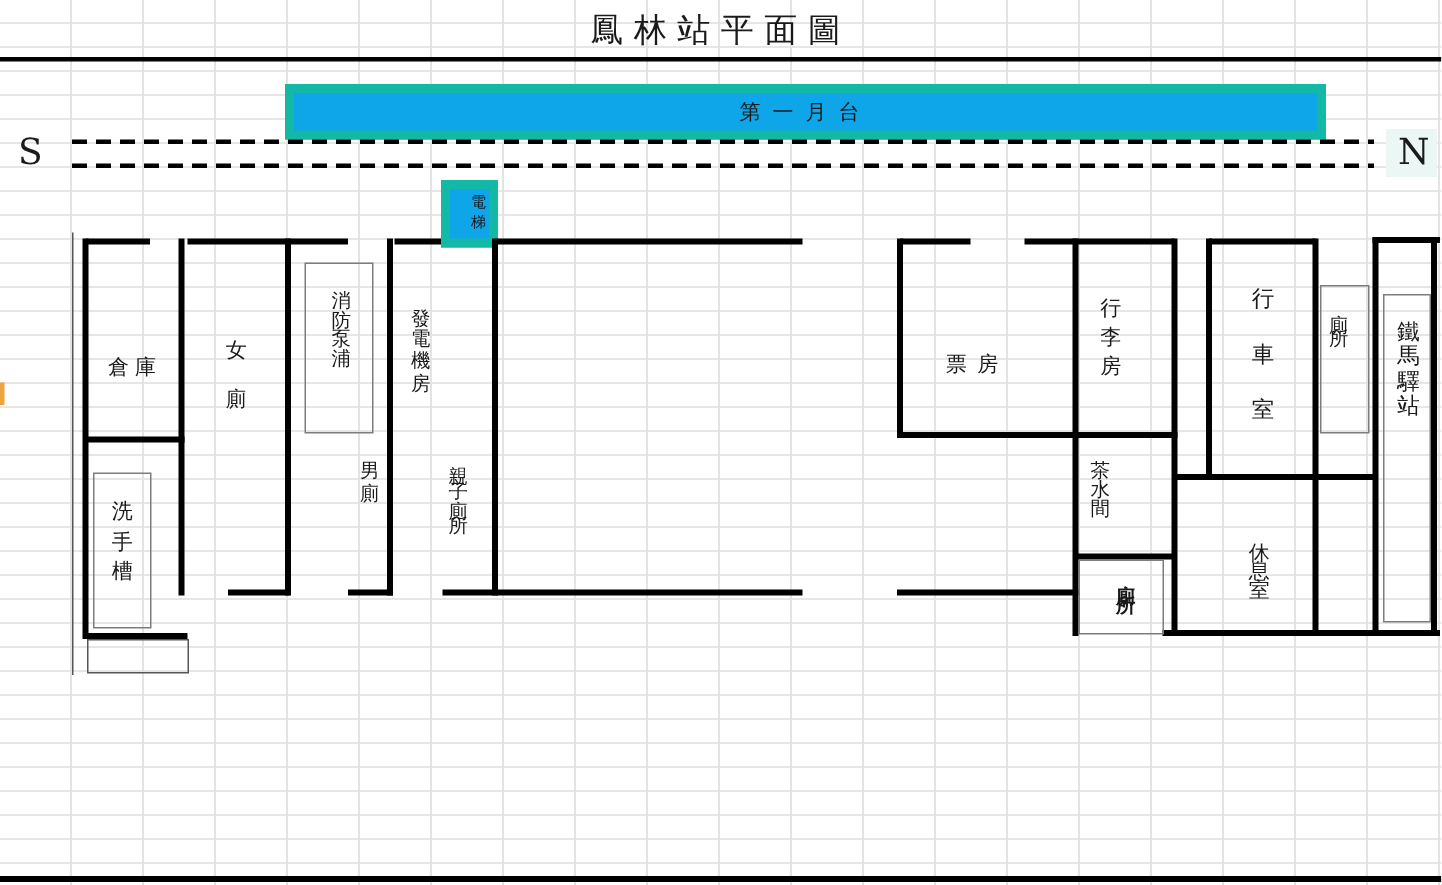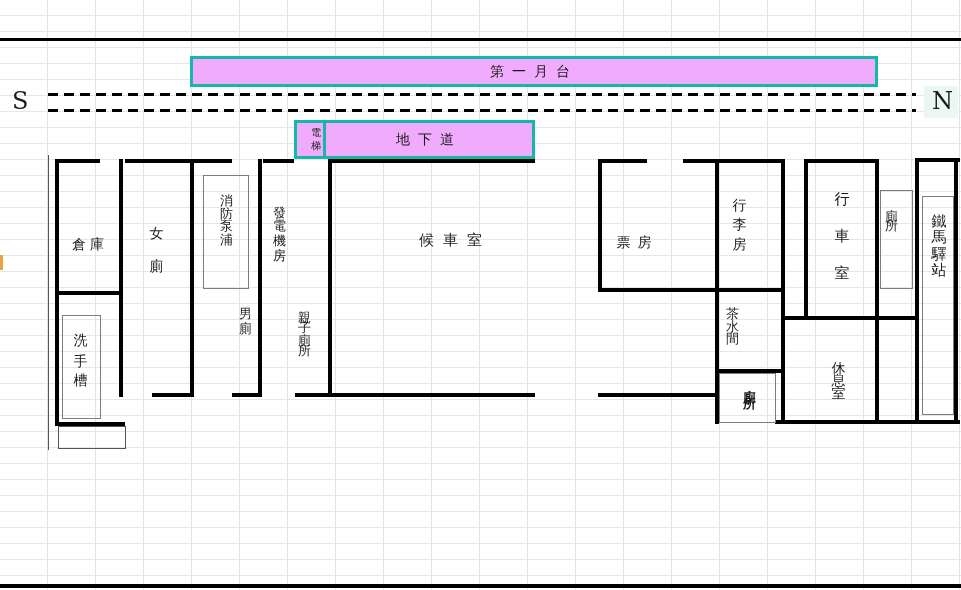--- a/index.html
+++ b/index.html
@@ -11,55 +11,53 @@
   }
   #grid{
     position:absolute; inset:0;
     background-image:
       repeating-linear-gradient(to right, transparent 0 47px, #e3e3e3 47px 48px),
       repeating-linear-gradient(to bottom, transparent 0 15px, #e6e6e6 15px 16px);
   }
   .abs{position:absolute;}
   .wh{position:absolute; height:4px; background:#000;}
   .wv{position:absolute; width:4px;  background:#000;}
-  .thickbox{position:absolute; border:3px solid #14b8a6; background:#f0abfc;
+  .thickbox{position:absolute; border:6px solid #14b8a6; background:#0ea5e9;
             display:flex; align-items:center; justify-content:center;}
   .thinbox{position:absolute; border:1px solid #7d7d7d;}
   .lbl{position:absolute; white-space:nowrap;}
   .vtext{writing-mode:vertical-rl; text-orientation:upright;}
   .center{display:flex; align-items:center; justify-content:center; text-align:center;}
   .dash{position:absolute; height:3px;
         background-image:repeating-linear-gradient(to right,#000 0 10px,transparent 10px 16px);}
   .rule{position:absolute; background:#000;}
 </style>
 </head>
 <body>
 
 <div id="stage">
   <div id="grid"></div>
 
+  <div class="lbl" style="left:0;top:5px;width:961px;text-align:center;font-size:22px;letter-spacing:7px;">鳳林站平面圖</div>
   <div class="rule" style="left:0;top:38px;width:961px;height:3px;"></div>
   <div class="rule" style="left:0;top:584px;width:961px;height:4px;"></div>
   <div class="abs" style="left:0;top:255px;width:3px;height:15px;background:#efa33c;"></div>
 
   <div class="thickbox" style="left:190px;top:56px;width:682px;height:25px;">
     <span class="lbl" style="position:static;font-size:14px;letter-spacing:8px;">第一月台</span>
   </div>
 
   <div class="dash" style="left:48px;top:93px;width:868px;"></div>
   <div class="dash" style="left:48px;top:109px;width:868px;"></div>
   <div class="abs" style="left:924px;top:86px;width:34px;height:32px;background:#eaf7f4;"></div>
   <div class="lbl" style="left:12px;top:87px;font-size:24px;">S</div>
   <div class="lbl" style="left:932px;top:87px;font-size:24px;">N</div>
 
   <div class="thickbox" style="left:294px;top:120px;width:26px;height:33px;justify-content:flex-end;">
     <span style="font-size:10px;line-height:1.25;width:14px;word-break:break-all;text-align:center;">電梯</span>
-  </div>
-  <div class="thickbox" style="left:323px;top:120px;width:206px;height:33px;">
-    <span style="font-size:14px;letter-spacing:8px;">地下道</span>
   </div>
 
   <div class="wh" style="left:57px;top:159px;width:43px;"></div>
   <div class="wh" style="left:125px;top:159px;width:107px;"></div>
   <div class="wh" style="left:263px;top:159px;width:31px;"></div>
   <div class="wh" style="left:330px;top:159px;width:205px;"></div>
   <div class="wh" style="left:600px;top:159px;width:47px;"></div>
   <div class="wh" style="left:683px;top:159px;width:100px;"></div>
   <div class="wh" style="left:806px;top:159px;width:71px;"></div>
   <div class="wh" style="left:915px;top:158px;width:45px;"></div>
@@ -96,25 +94,22 @@
   <div class="thinbox" style="left:58px;top:426px;width:66px;height:21px;border-color:#555;"></div>
 
   <div class="lbl center" style="left:59px;top:236px;width:62px;font-size:14px;letter-spacing:4px;font-family:Liberation Mono, monospace;">
     <span>倉庫</span>
   </div>
   <div class="lbl vtext" style="left:148px;top:215px;font-size:14px;letter-spacing:32px;">女廁</div>
   <div class="lbl vtext" style="left:217px;top:183px;font-size:13px;letter-spacing:13px;">消防泵浦</div>
   <div class="lbl vtext" style="left:270px;top:195px;font-size:13px;letter-spacing:14px;">發電機房</div>
   <div class="lbl vtext" style="left:236px;top:297px;font-size:13px;letter-spacing:13px;">男廁</div>
   <div class="lbl vtext" style="left:295px;top:300px;font-size:13px;letter-spacing:11px;">親子廁所</div>
-  <div class="lbl center" style="left:340px;top:231px;width:230px;font-size:15px;letter-spacing:9px;">
-    <span>候車室</span>
-  </div>
   <div class="lbl vtext" style="left:72px;top:322px;font-size:14px;letter-spacing:20px;">洗手槽</div>
-  <div class="lbl center" style="left:580px;top:234px;width:115px;font-size:14px;letter-spacing:7px;">
+  <div class="lbl center" style="left:594px;top:234px;width:115px;font-size:14px;letter-spacing:7px;">
     <span>票房</span>
   </div>
   <div class="lbl vtext" style="left:731px;top:187px;font-size:14px;letter-spacing:19px;">行李房</div>
   <div class="lbl vtext" style="left:723px;top:296px;font-size:13px;letter-spacing:13px;">茶水間</div>
   <div class="lbl vtext" style="left:740px;top:379px;font-size:13px;font-weight:bold;letter-spacing:6px;">廁所</div>
   <div class="lbl vtext" style="left:832px;top:180px;font-size:15px;letter-spacing:36px;">行車室</div>
   <div class="lbl vtext" style="left:882px;top:198px;font-size:13px;letter-spacing:10px;">廁所</div>
   <div class="lbl vtext" style="left:830px;top:350px;font-size:14px;letter-spacing:12px;">休息室</div>
   <div class="lbl vtext" style="left:929px;top:202px;font-size:15px;letter-spacing:16px;">鐵馬驛站</div>
 </div>

